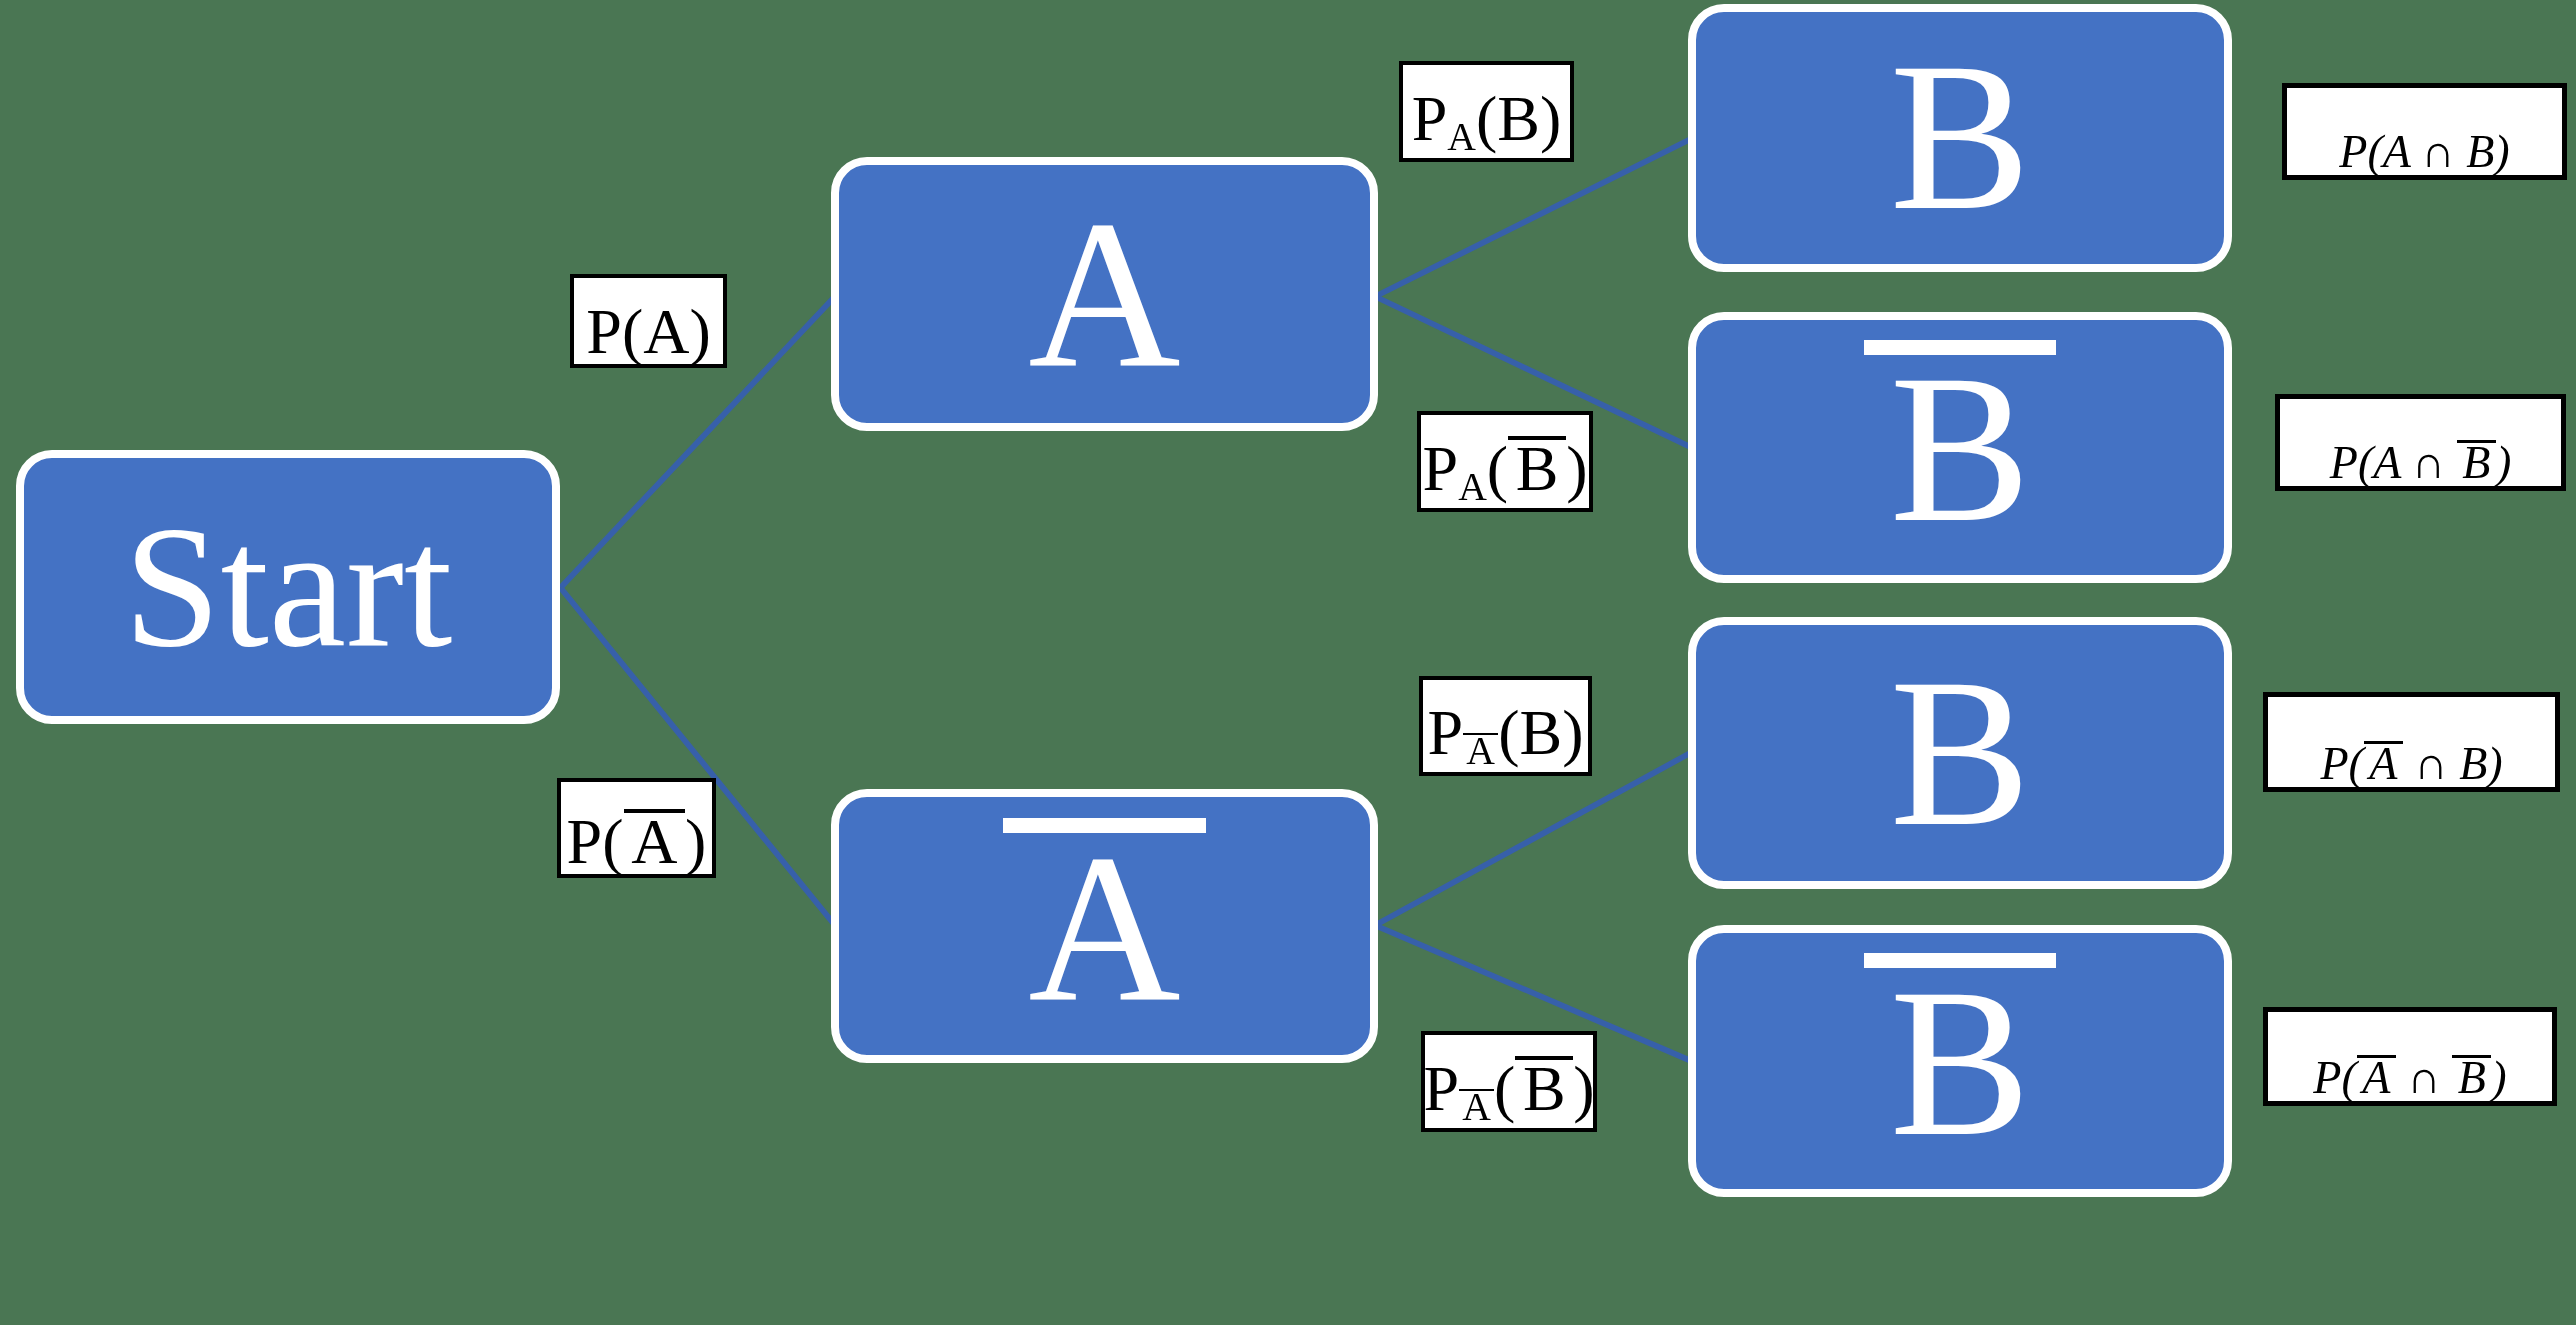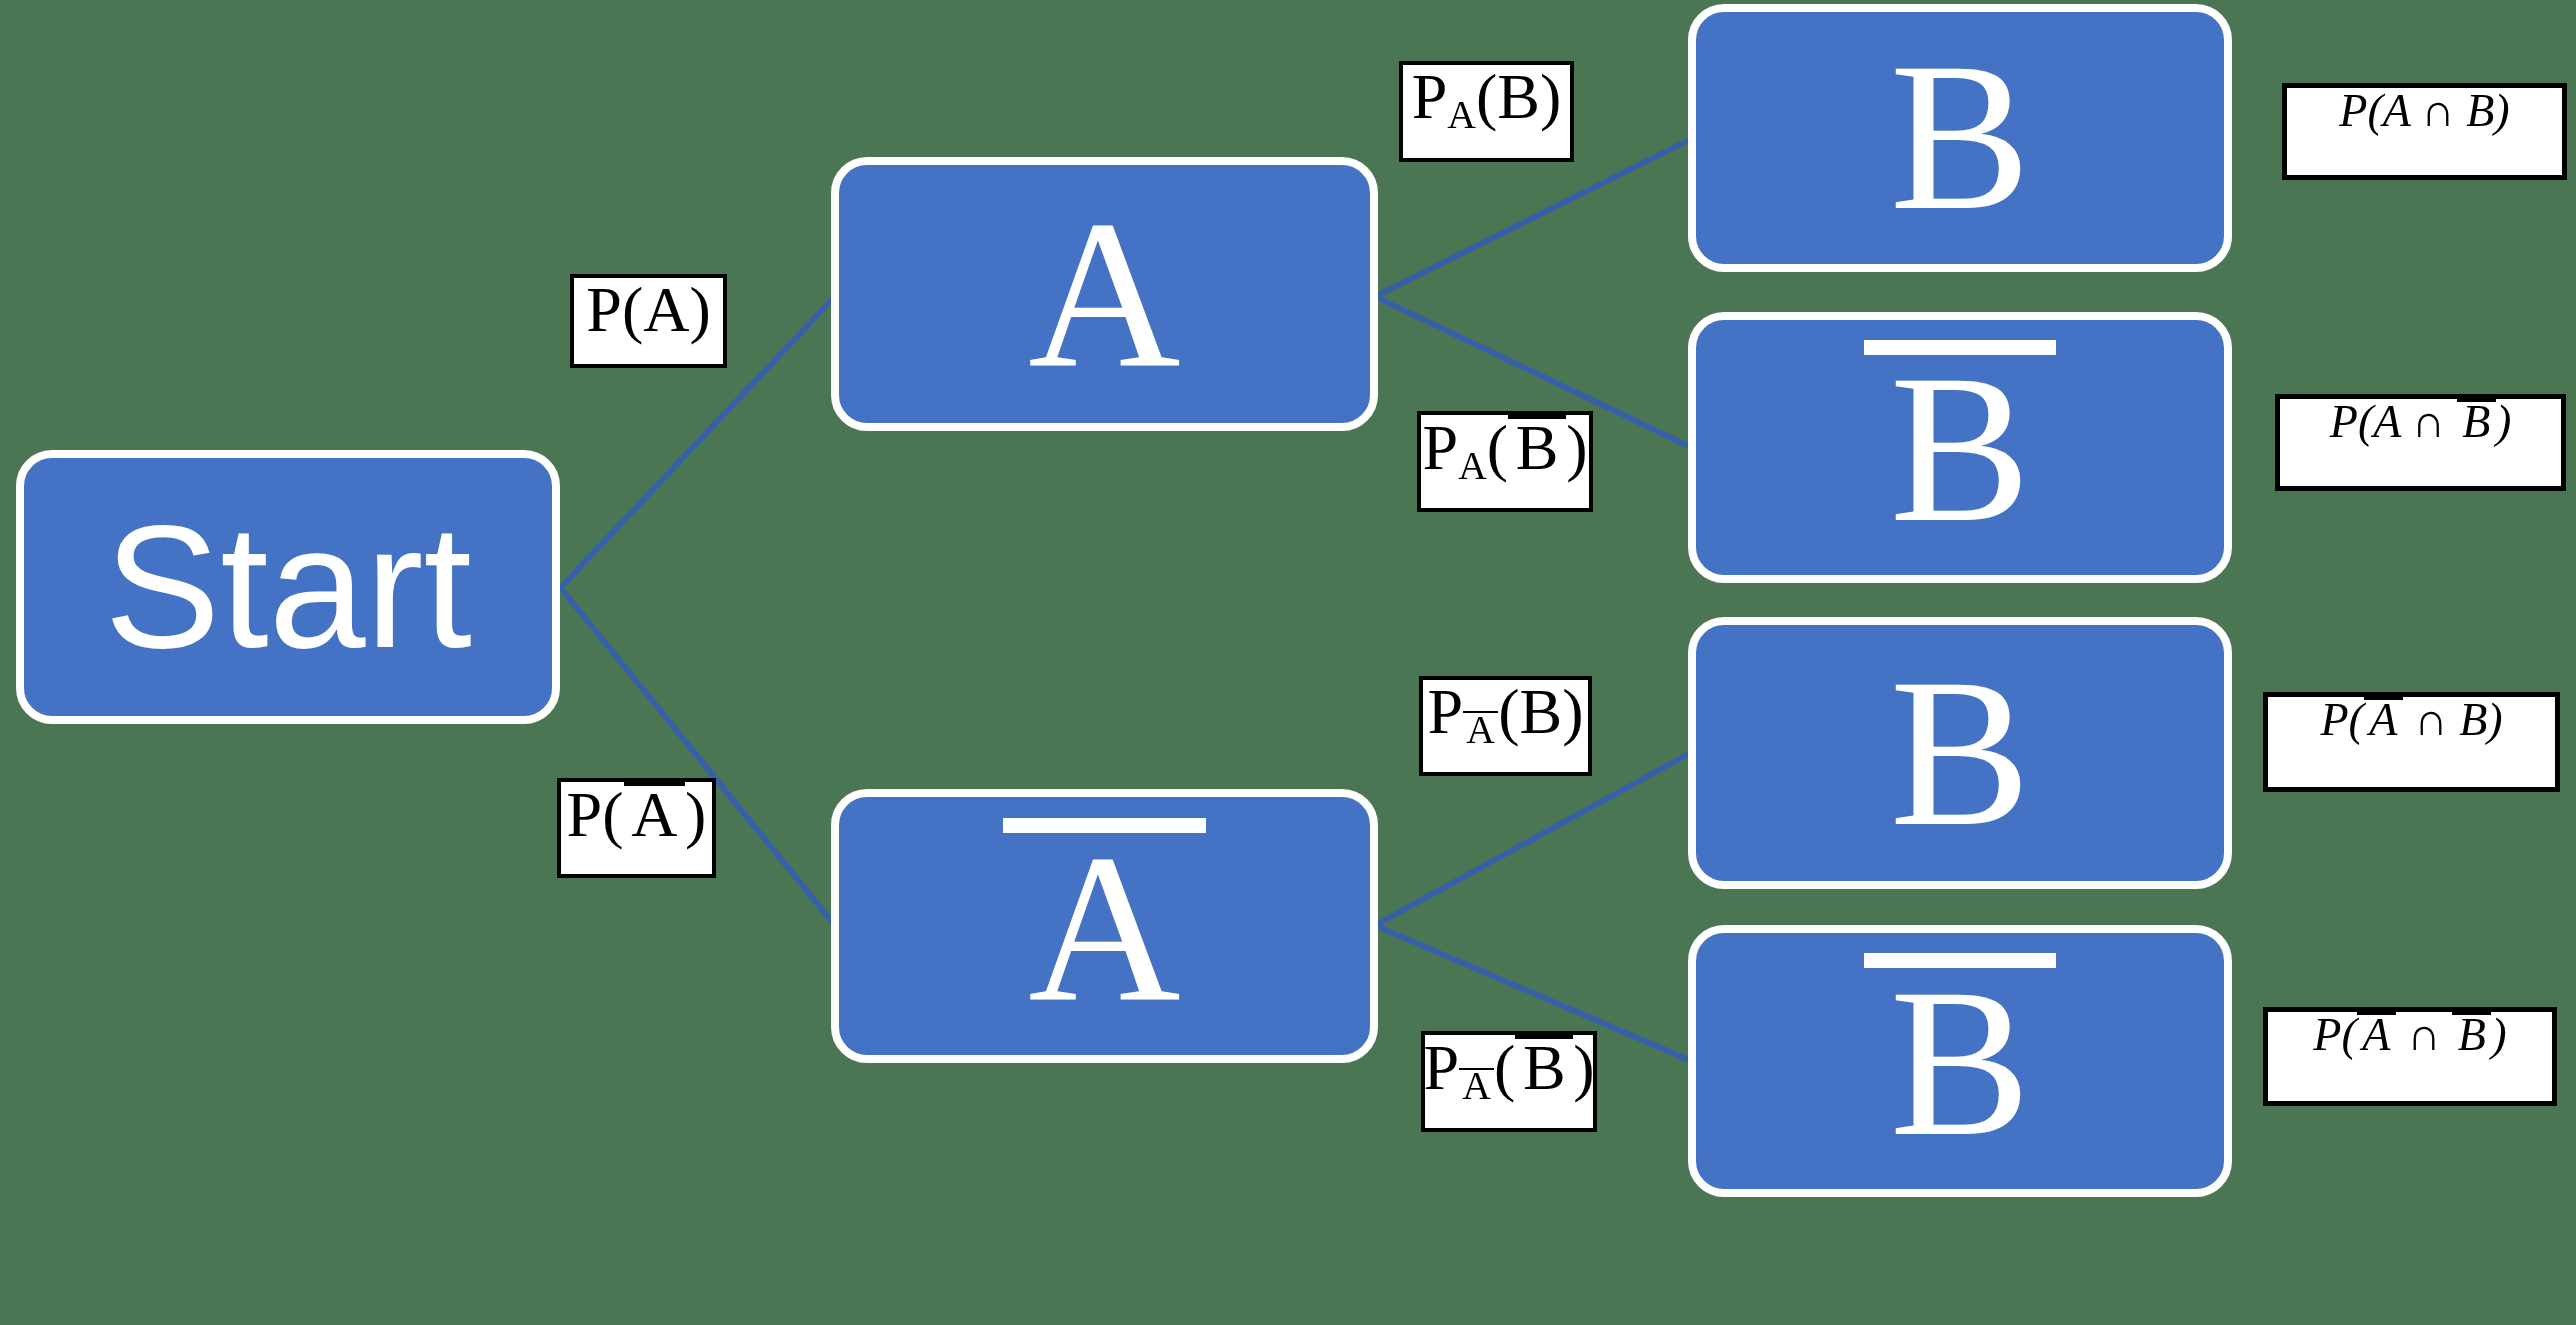--- a/index.html
+++ b/index.html
@@ -16,31 +16,31 @@
   .node{
     position:absolute;box-sizing:border-box;
     background:var(--node_fill,#4472C4);
     border:8px solid var(--node_border,#fff);
     border-radius:36px;
     color:var(--node_text,#fff);
     display:flex;align-items:center;justify-content:center;
     font-size:211px;line-height:1;
   }
   .node--sans{
-    font-family:Liberation Sans, sans-serif;
+    font-family:Liberation Serif, serif;
     font-size:174px;
     align-items:center;
   }
 
   .plabel{
     position:absolute;box-sizing:border-box;
     background:var(--label_bg,#fff);
     border:4.6px solid var(--label_border,#000);
     color:var(--label_text,#000);
-    display:flex;align-items:flex-start;justify-content:center;
+    display:flex;align-items:flex-end;justify-content:center;
     font-size:64px;line-height:1;
   }
   .olabel{
     border-width:5.8px;
     font-style:italic;
     font-size:46px;
   }
 
   .txt{display:inline-block;white-space:nowrap;}
   .ov{

